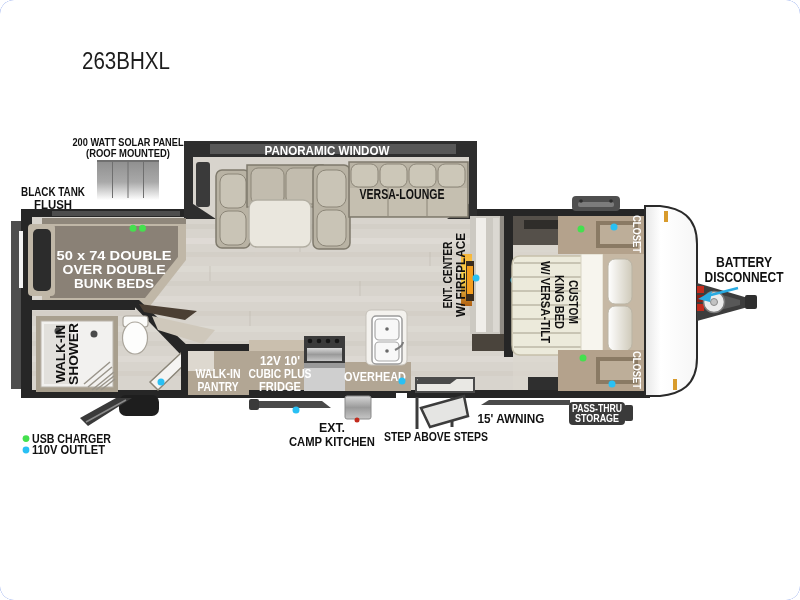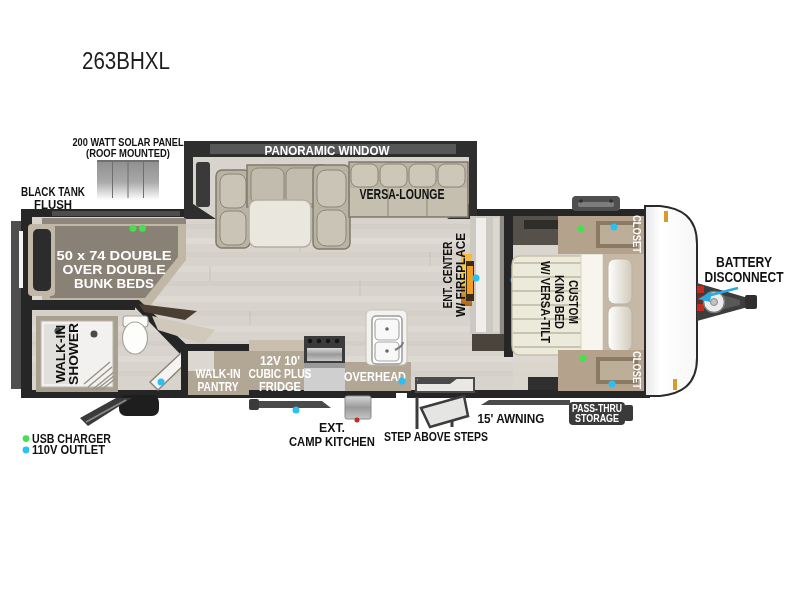--- a/index.html
+++ b/index.html
@@ -1,16 +1,16 @@
 <!DOCTYPE html>
 <html><head>
 <meta charset="utf-8">
 <style>
   html,body{margin:0;padding:0;background:#fff;}
-  .page{position:relative;width:800px;height:600px;background:#1d4ed8;overflow:hidden;font-family:"Liberation Sans",sans-serif;}
+  .page{position:relative;width:800px;height:600px;background:#1d4ed8;overflow:hidden;font-family:"Liberation Sans",sans-serif;border-radius:14px;}
   svg{display:block;}
   text{font-family:"Liberation Sans",sans-serif;}
 </style>
 </head>
 <body>
 <div class="page">
 <svg width="800" height="600" viewBox="0 0 800 600" xmlns="http://www.w3.org/2000/svg">
 <defs>
   <linearGradient id="solarG" x1="0" y1="0" x2="0" y2="1">
     <stop offset="0" stop-color="#8e8e8e"></stop>

